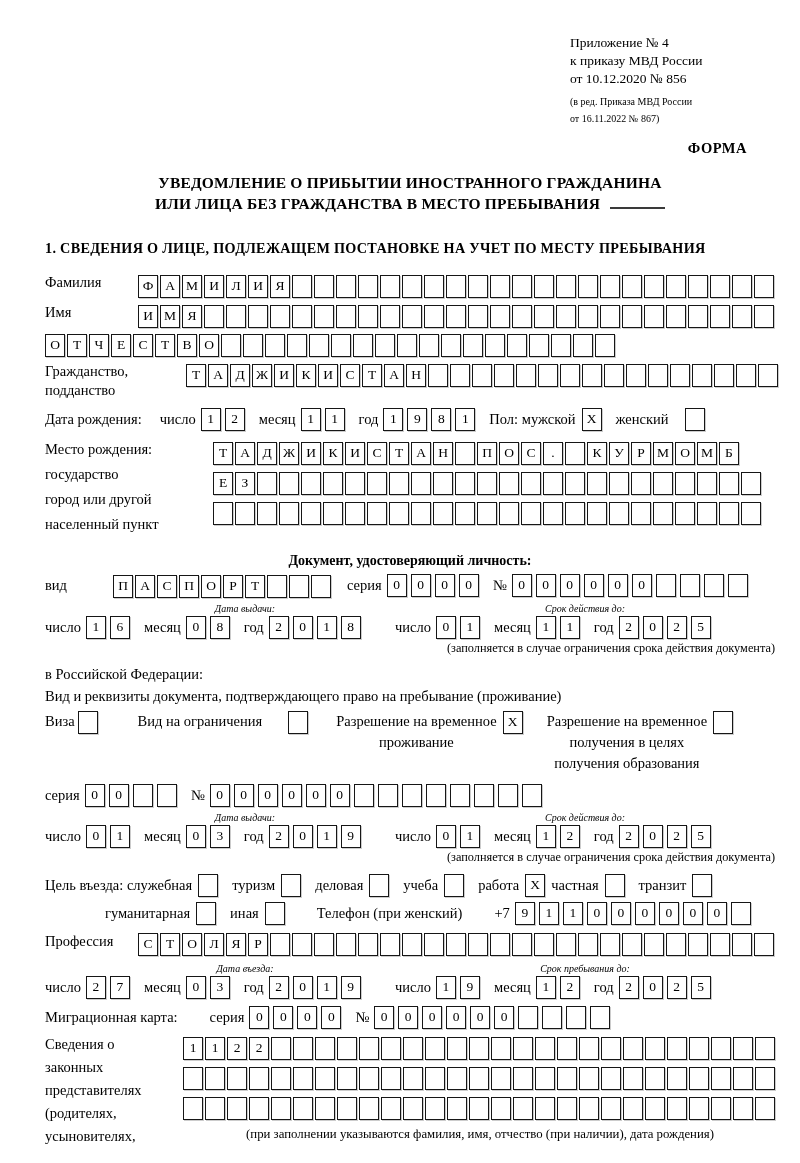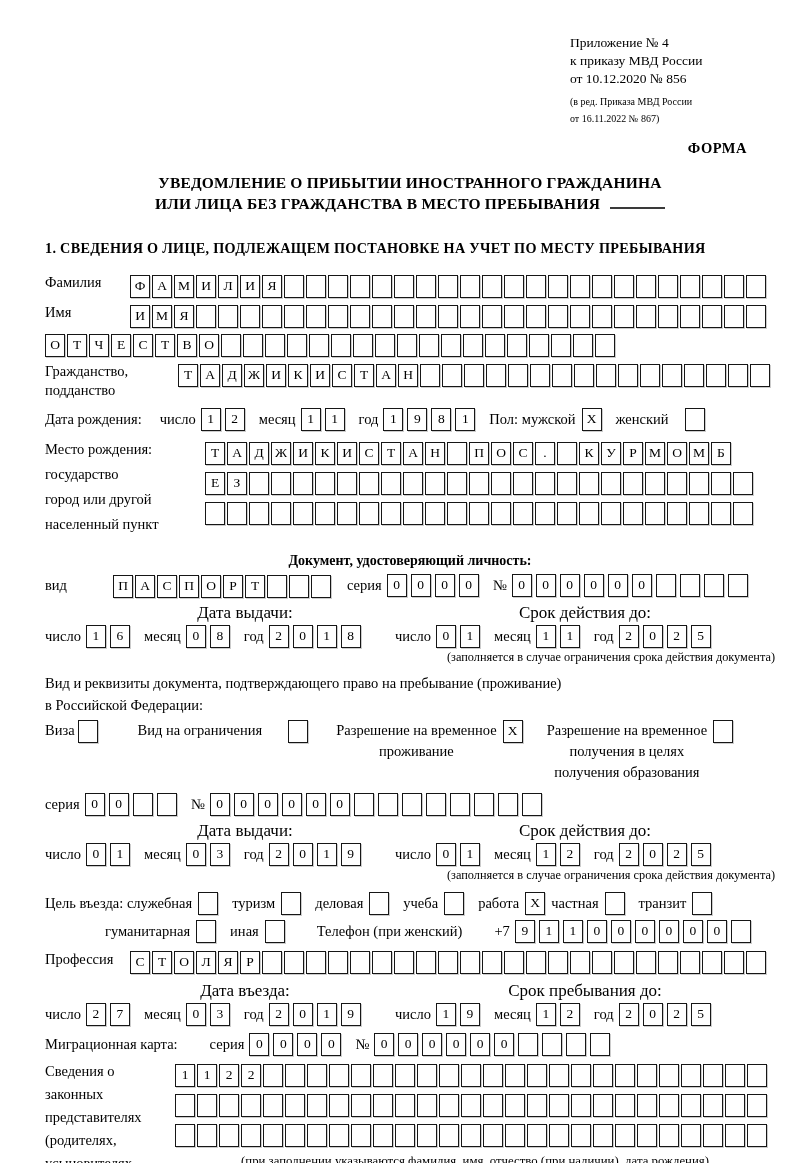--- a/index.html
+++ b/index.html
@@ -11,42 +11,42 @@
   .hdr { margin-left:auto; width:205px; font-size:13.5px; line-height:18px; }
   .hdr .ed { font-size:10px; line-height:17px; margin-top:5px; }
   .forma { text-align:right; font-weight:bold; font-size:14.5px; margin-top:13px; padding-right:28px; letter-spacing:.5px; }
 
   
   .title { text-align:center; font-weight:bold; font-size:15.5px; line-height:21px; margin-top:15px; letter-spacing:.2px; }
   .blankline { display:inline-block; width:55px; border-bottom:2.2px solid #3a3a3a; margin-left:10px; height:14px; }
   .sec { font-weight:bold; font-size:14.2px; margin-top:26px; letter-spacing:.3px; }
 
   
-  .frow { display:flex; align-items:flex-start; margin-top:5px; }
+  .frow { display:flex; align-items:flex-start; margin-top:5px;gap:8px; }
   .flabel { font-size:14.5px; line-height:19px; flex-shrink:0; }
   .w68{width:68px} .w85{width:85px} .w130{width:130px} .w133{width:133px} .w160{width:160px}
   .boxes { white-space:nowrap; line-height:23px; }
   .cell { display:inline-block; width:20px; height:23px; border:1.7px solid #161616; margin-right:2px;
           text-align:center; font-size:13.5px; line-height:19px; background:#fff; vertical-align:middle;
           box-shadow:1px 1px 0 rgba(110,110,110,.35); }
   .stack > .boxes { display:block; margin-bottom:5px; }
 
   .irow { font-size:14.5px; display:flex; align-items:center; white-space:nowrap; }
   .irow span { display:inline-block; }
   .dgrp { margin:0 10px 0 5px; }
   .dgrp .cell { margin-right:4px; }
   .cbx { margin:0 14px 0 6px; }
   .cbx .cell { margin-right:0; }
 
   .doc-head { text-align:center; font-weight:bold; font-size:14px; margin-top:19px; }
 
   .datecols { display:flex; margin-top:5px; font-size:14.5px; }
   .dcol-l { width:350px; flex-shrink:0; }
   .dcol-r { flex:1; }
-  .dhead { text-align:center; font-size:17px; }
+  .dhead { text-align:center; font-size:10px;font-style:italic; }
   .dhead-l { padding-left:50px; }
   .dline { display:flex; align-items:center; white-space:nowrap; margin-top:2px; }
   .dnote { font-size:12.3px; text-align:right; margin-top:2px; }
 
   .intro { font-size:14.5px; line-height:22px; margin-top:7px; }
   .cbrow { display:flex; align-items:flex-start; margin-top:3px; font-size:14.5px; }
   .cbrow .opt { display:flex; align-items:flex-start; }
   .cbrow .optlbl { line-height:21px; }
   .ctr { text-align:center; }
   .purp { margin-top:9px; }
@@ -161,22 +161,22 @@
         <span>месяц</span>
         <span class="dgrp"><span class="cell">1</span><span class="cell">1</span></span>
         <span>год</span>
         <span class="dgrp"><span class="cell">2</span><span class="cell">0</span><span class="cell">2</span><span class="cell">5</span></span>
       </div>
       <div class="dnote">(заполняется в случае ограничения срока действия документа)</div>
     </div>
   </div>
 
   <div class="intro">
+    <div>в Российской Федерации:</div>
     <div>Вид и реквизиты документа, подтверждающего право на пребывание (проживание)</div>
-    <div>в Российской Федерации:</div>
   </div>
 
   <div class="cbrow" style="margin-top:4px;">
     <div class="opt">
       <span class="optlbl">Виза</span>
       <span class="cbx" style="margin-left:3px;"><span class="cell"></span></span>
     </div>
     <span class="gap26"></span>
     <div class="opt">
       <span class="optlbl">Вид на ограничения</span>

